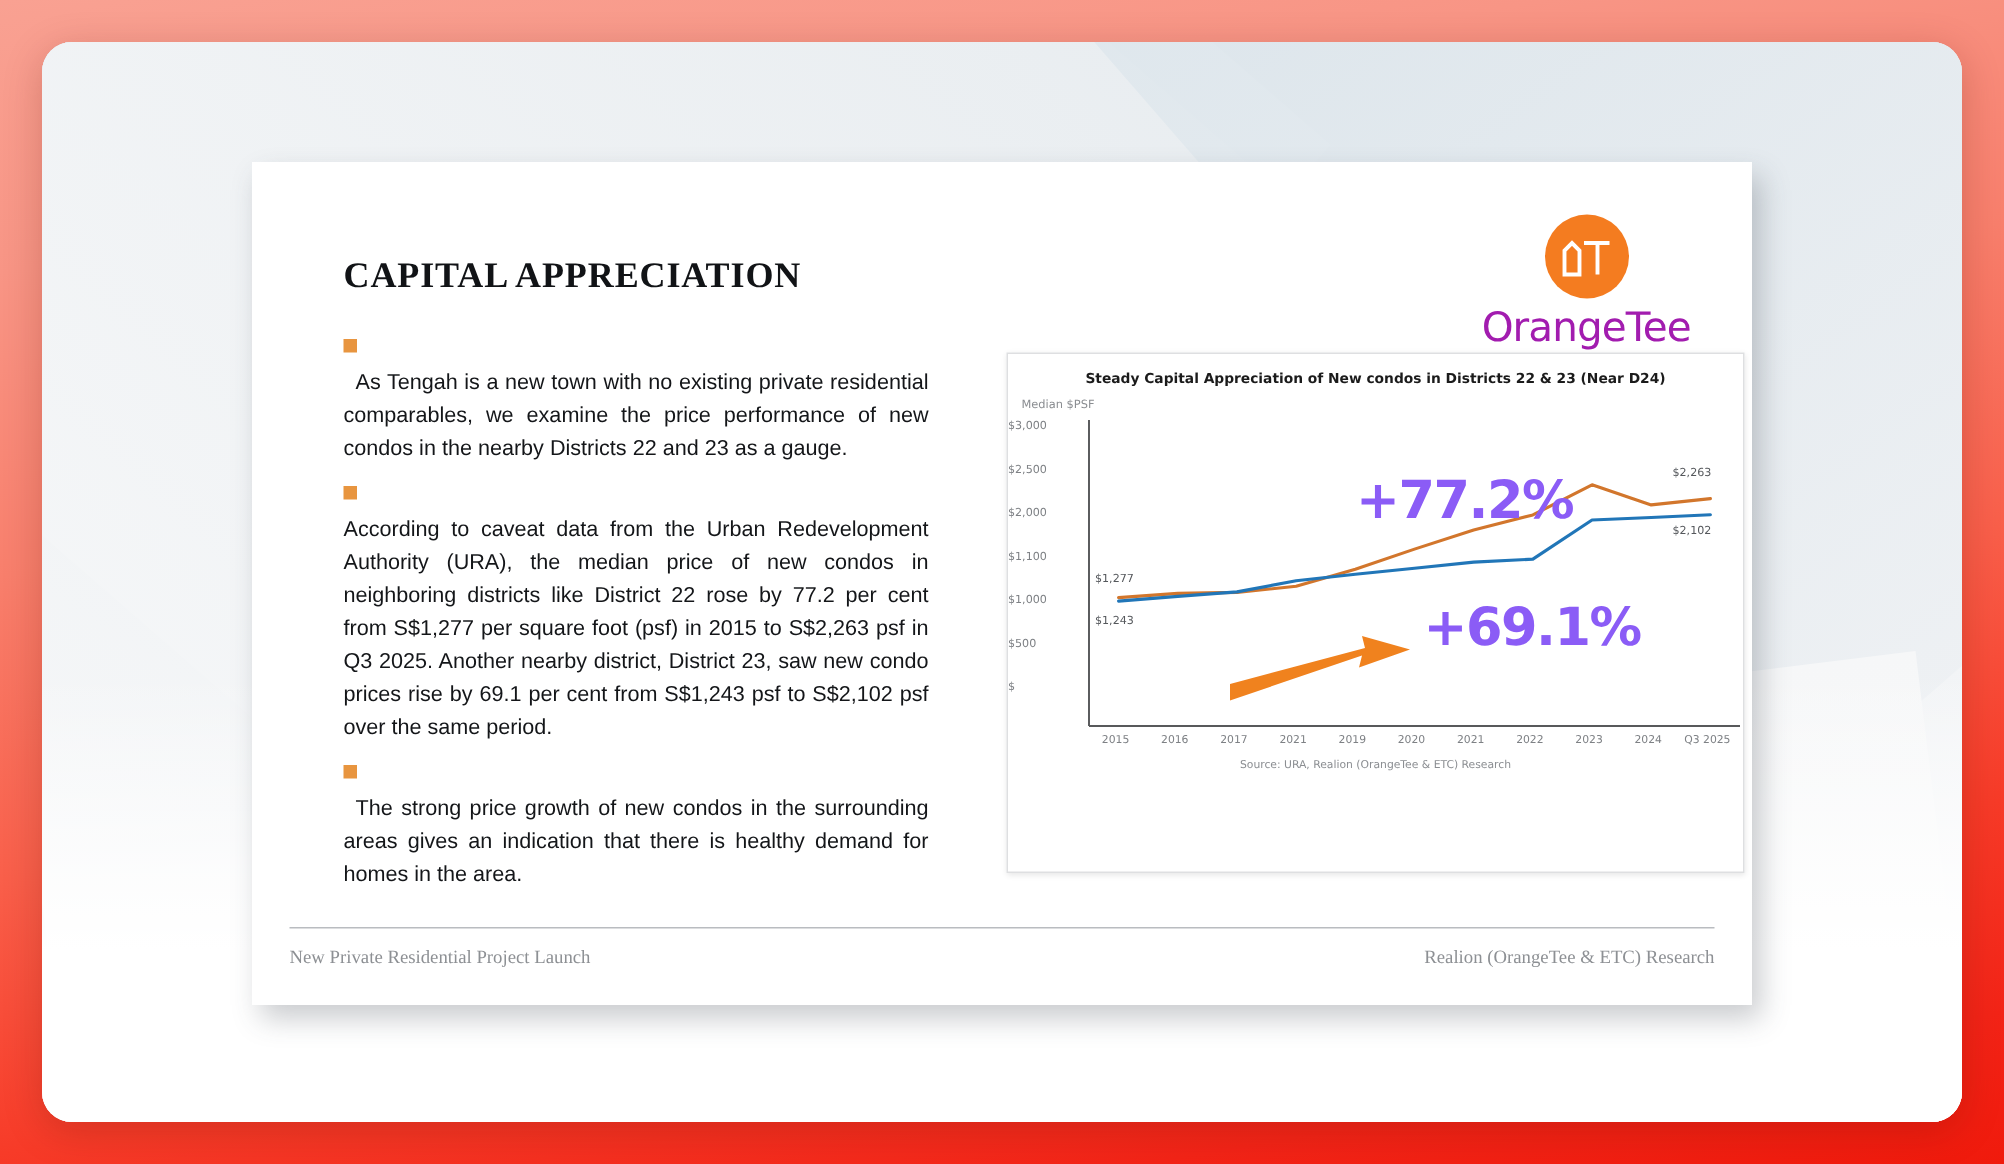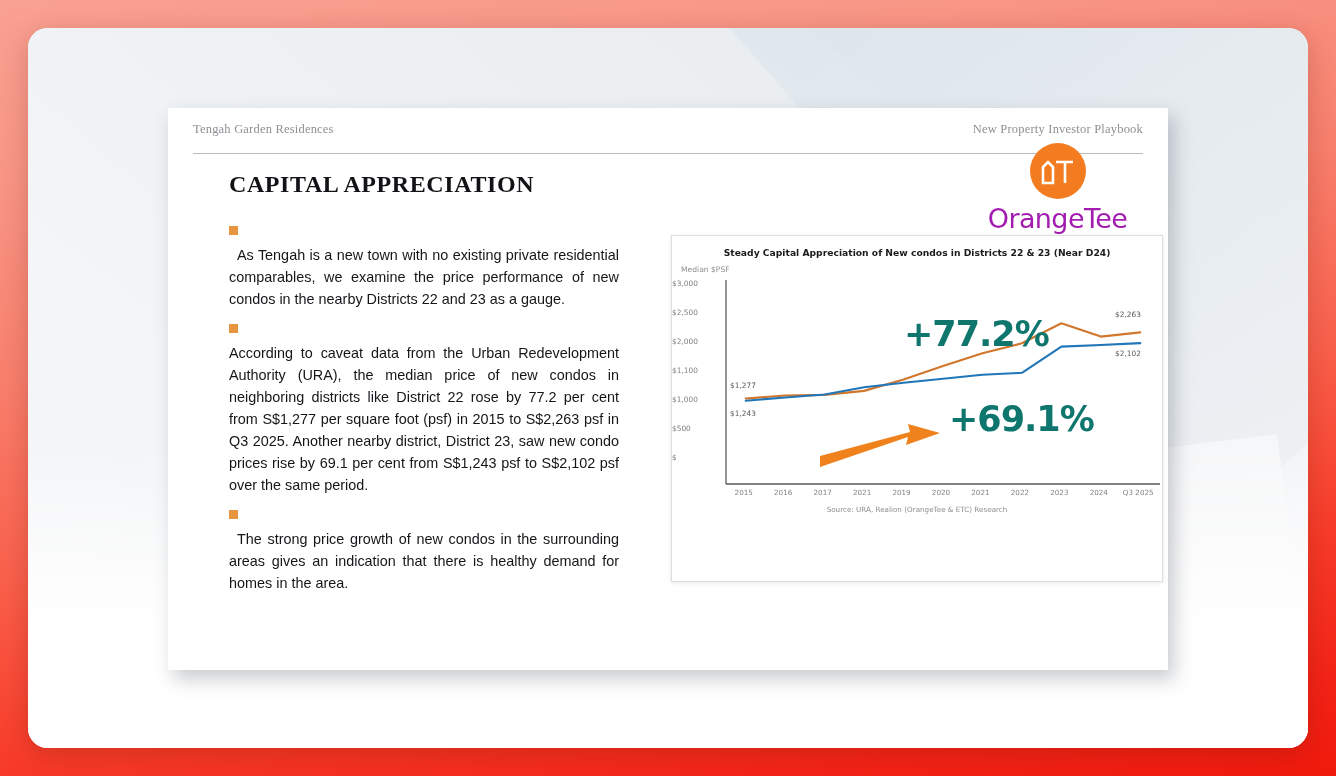--- a/index.html
+++ b/index.html
@@ -158,21 +158,21 @@
   .chart-source {
     position: absolute; left: 0; right: 0; top: 269px;
     text-align: center;
     font-family: "DejaVu Sans", sans-serif;
     font-size: 7.2px; color: #8b8e92;
   }
   .plot { position: absolute; left: 0; top: 0; width: 492px; height: 288px; }
   .callout {
     position: absolute;
     font-family: "DejaVu Sans", sans-serif;
-    font-weight: bold; color: #0f766e;
+    font-weight: bold; color: #8b5cf6;
     letter-spacing: -1px;
   }
   .callout-1 { left: 232px; top: 78px; font-size: 35px; }
   .callout-2 { left: 277px; top: 163px; font-size: 35px; }
   .pt-label {
     position: absolute;
     font-family: "DejaVu Sans", sans-serif;
     font-size: 7.4px; color: #55585c;
   }
 
@@ -196,24 +196,20 @@
     <div class="facet facet-a"></div>
     <div class="facet facet-b"></div>
     <div class="facet facet-c"></div>
     <div class="facet facet-d"></div>
     <div class="backdrop-fade"></div>
   </div>
 
   <div class="slide">
     <div class="slide-inner">
 
-      <div class="hdr">
-        <span>Tengah Garden Residences</span>
-        <span>New Property Investor Playbook</span>
-      </div>
 
       <div class="slide-title">CAPITAL APPRECIATION</div>
 
       <div class="logo">
         <div class="logo-mark">
           <svg width="34" height="28" viewBox="0 0 34 28">
             <path d="M2 10 L2 26 L12 26 L12 10 L7 5 Z" fill="none" stroke="#ffffff" stroke-width="2.6"></path>
             <path d="M15 5 L32 5" stroke="#ffffff" stroke-width="2.6" fill="none"></path>
             <path d="M24 5 L24 26" stroke="#ffffff" stroke-width="2.6" fill="none"></path>
           </svg>
@@ -272,16 +268,20 @@
           </svg>
         <div class="callout callout-1">+77.2%</div>
         <div class="callout callout-2">+69.1%</div>
         <div class="pt-label" id="lbl-s0-start" style="top: 145.441px; left: 58px;">$1,277</div>
         <div class="pt-label" id="lbl-s1-start" style="top: 172.719px; left: 58px;">$1,243</div>
         <div class="pt-label" id="lbl-s0-end" style="top: 74.379px; left: 443px;">$2,263</div>
         <div class="pt-label" id="lbl-s1-end" style="top: 113.166px; left: 443px;">$2,102</div>
         <div class="chart-source">Source: URA, Realion (OrangeTee &amp; ETC) Research</div>
       </div>
 
+      <div class="ftr">
+        <span>New Private Residential Project Launch</span>
+        <span>Realion (OrangeTee &amp; ETC) Research</span>
+      </div>
 
     </div>
   </div>
 </div>
 
 </body></html>

